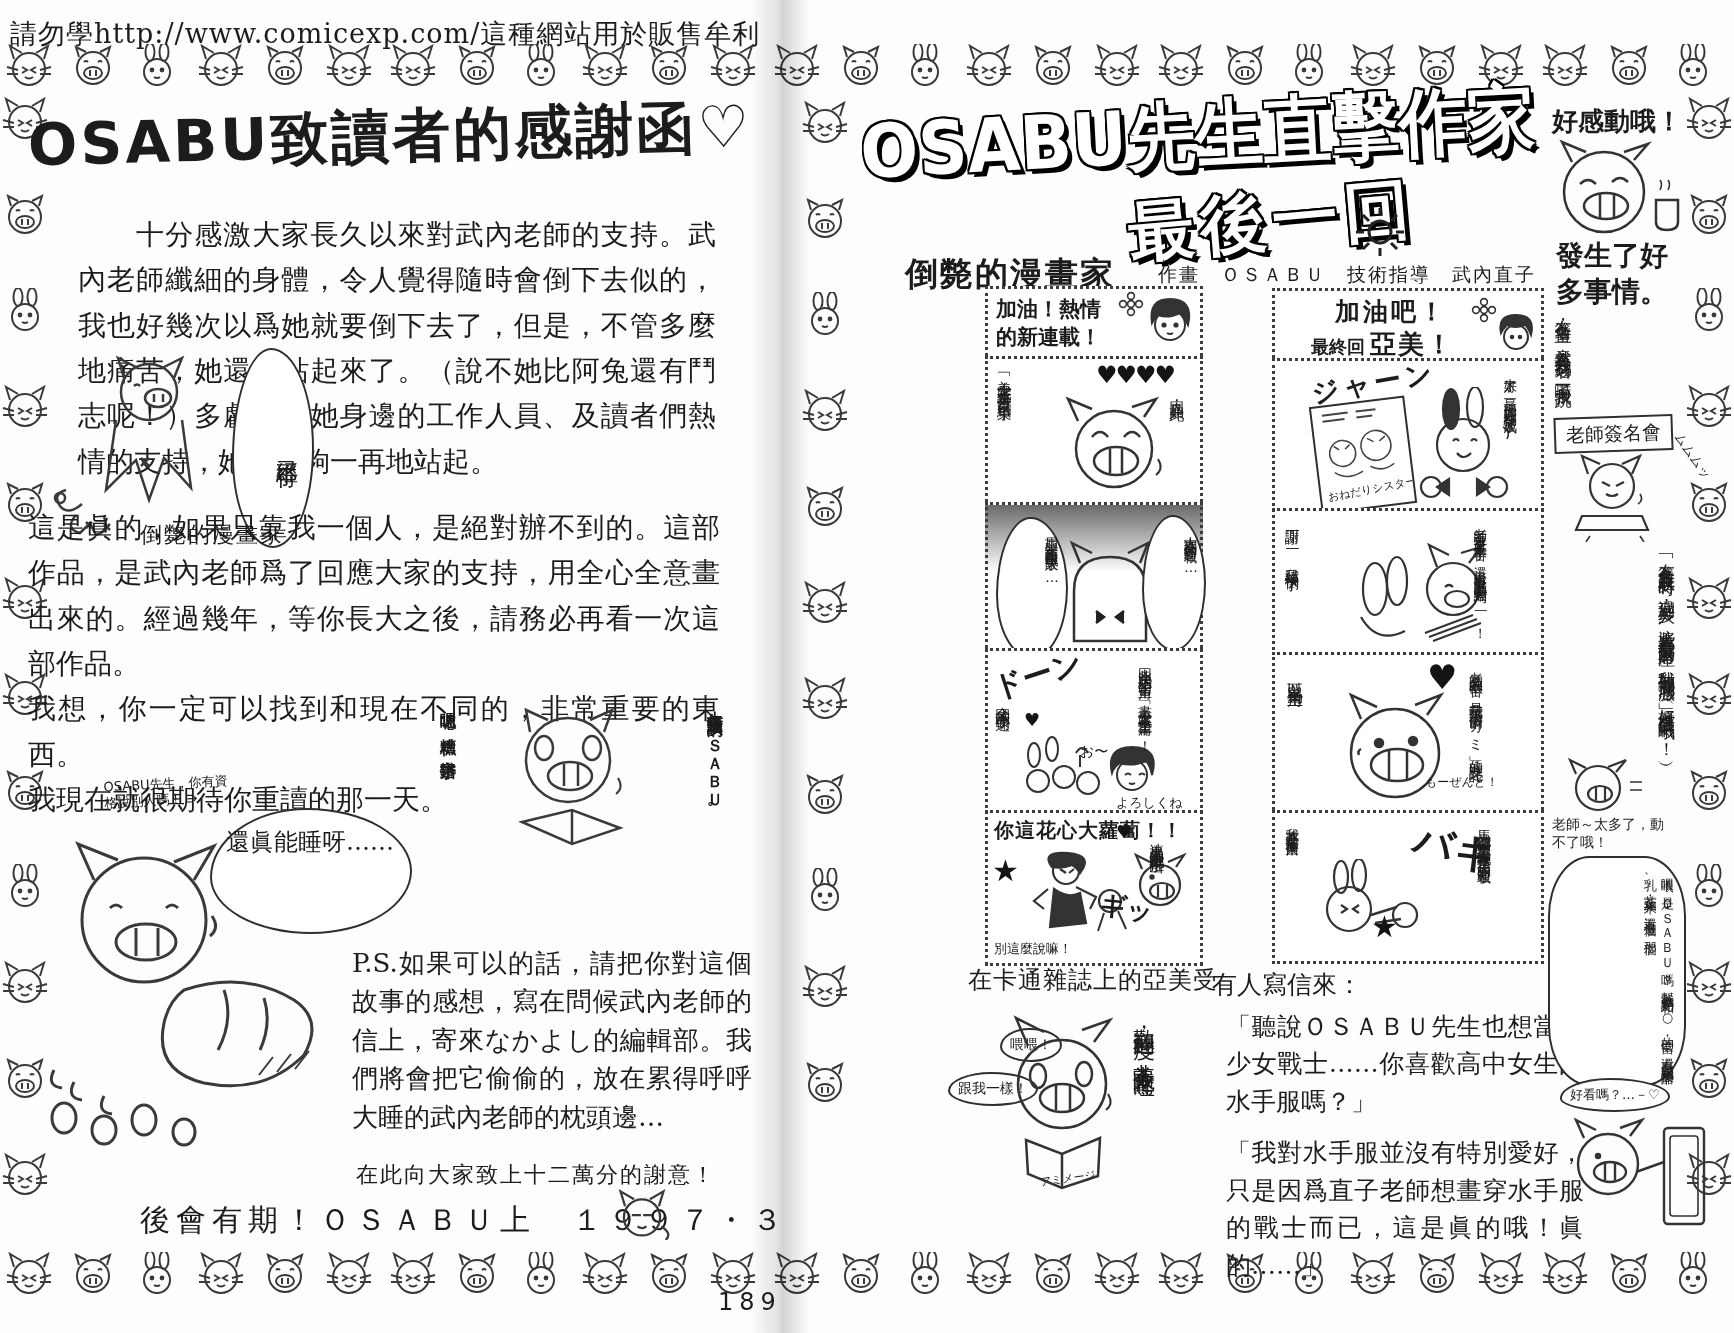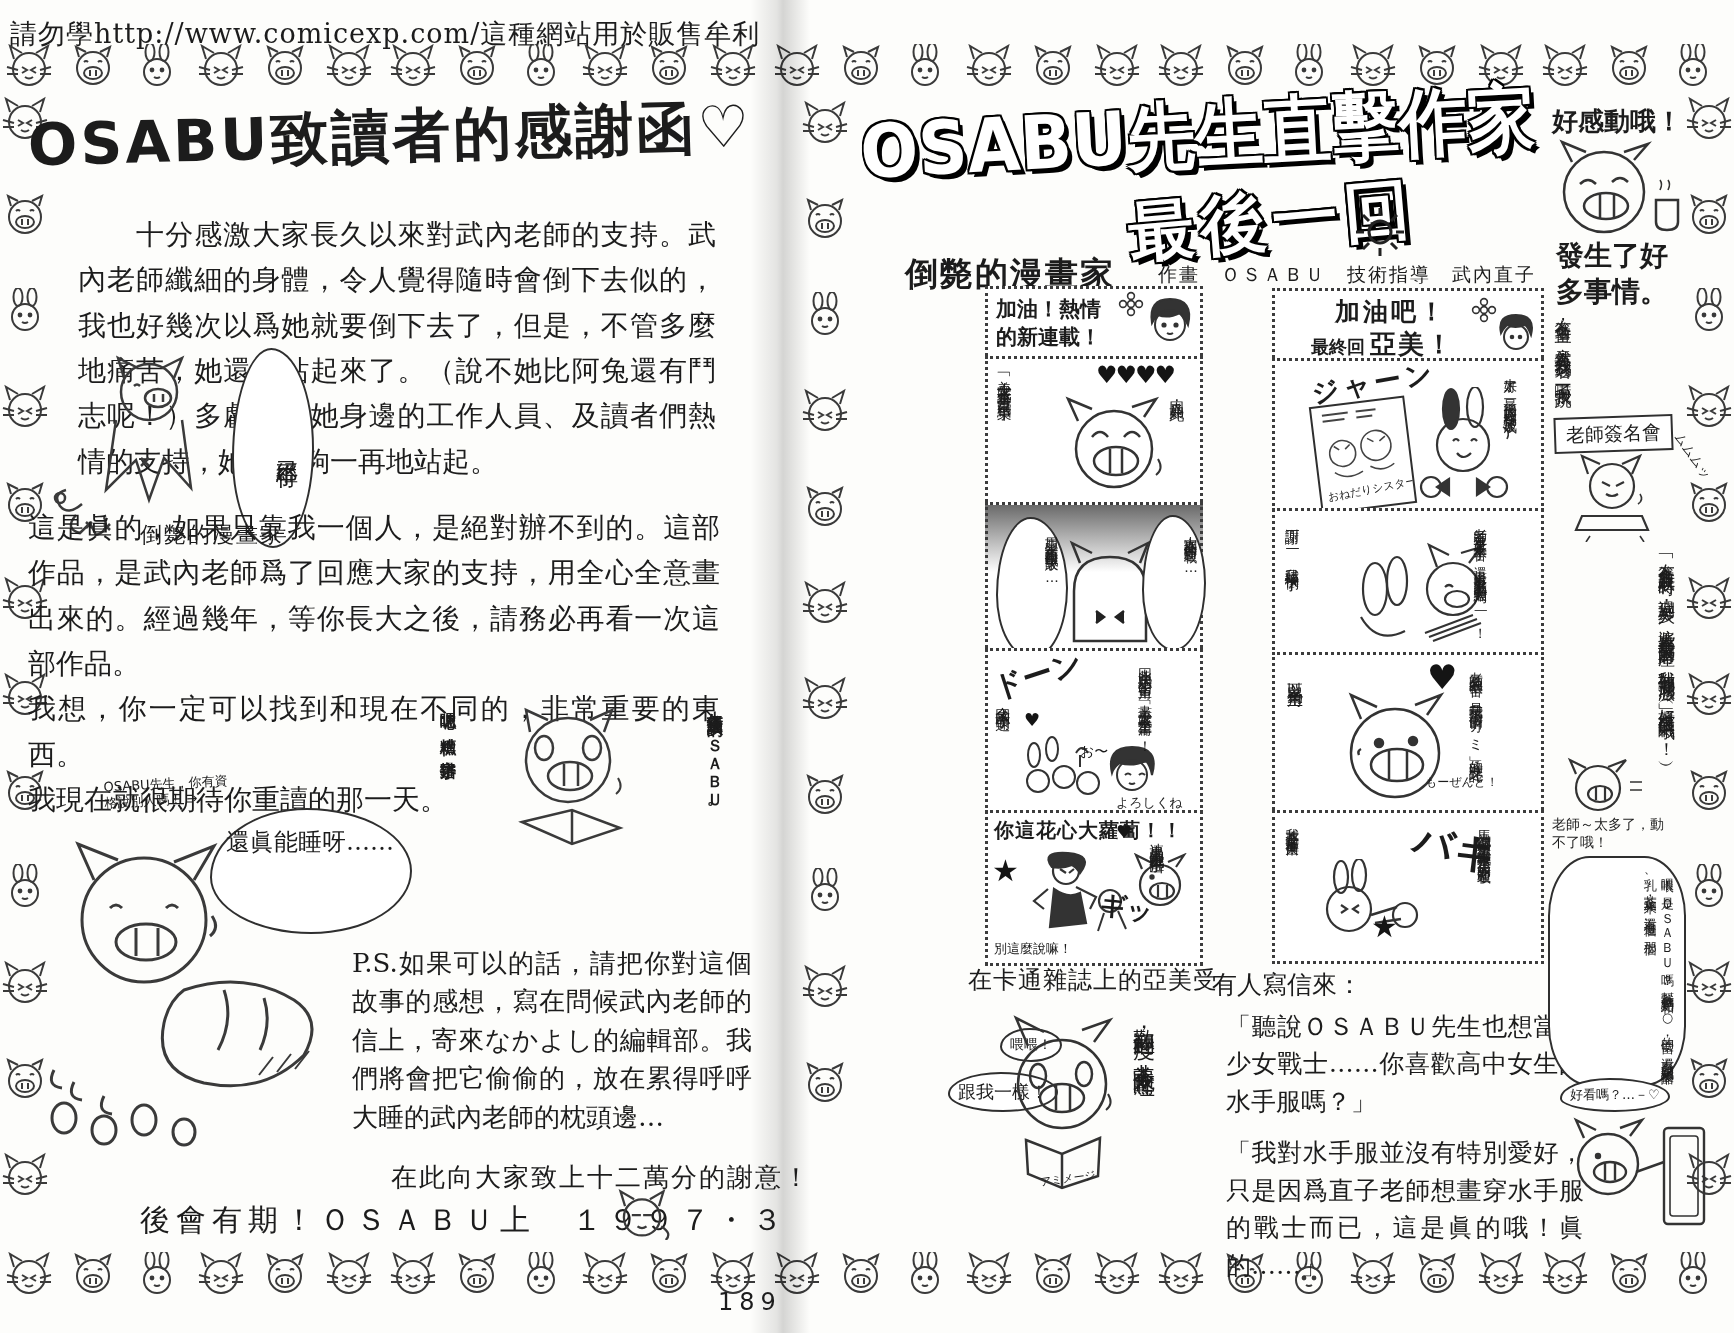--- a/index.html
+++ b/index.html
@@ -880,21 +880,21 @@
       <ellipse cx="110" cy="300" rx="12" ry="15"></ellipse>
         <ellipse cx="150" cy="312" rx="11" ry="13"></ellipse>
       <path d="M225 255 l14 -18 M243 252 l14 -18 M261 249 l14 -18" stroke-width="2"></path>
     </svg>
   </div>
 
   <div class="abs para" style="left:352px;top:944px;width:400px;font-size:26px;line-height:1.48;">
     <span>P.S.如果可以的話，請把你對這個故事的感想，寫在問候武內老師的信上，寄來なかよし的編輯部。我們將會把它偷偷的，放在累得呼呼大睡的武內老師的枕頭邊…</span>
   </div>
 
-  <div class="abs" style="left:356px;top:1160px;font-size:26px;letter-spacing:2px;white-space:nowrap;margin-left:35px;">在此向大家致上十二萬分的謝意！</div>
+  <div class="abs" style="left:356px;top:1160px;font-size:22px;letter-spacing:2px;white-space:nowrap;">在此向大家致上十二萬分的謝意！</div>
 
   <div class="abs" style="left:140px;top:1200px;font-size:30px;letter-spacing:6px;white-space:nowrap;">後會有期！ＯＳＡＢＵ上　１９９７・３</div>
   <div class="abs doodle" style="left:612px;top:1188px;">
     <svg width="60" height="52" viewBox="0 0 46 46" fill="none" stroke="#3a3a3a" stroke-width="2">
       <path d="M8 16 L4 3 L16 10"></path>
         <path d="M38 16 L42 3 L30 10"></path>
         <circle cx="23" cy="26" r="16"></circle>
       <path d="M14 24 h8 M24 24 h8"></path>
         <path d="M19 34 q4 3 8 0"></path>
         <path d="M40 34 q10 6 4 12"></path>
@@ -1129,21 +1129,21 @@
       </svg>
     </div>
     <div class="abs sfx" style="left:138px;top:8px;font-size:40px;transform:rotate(14deg);letter-spacing:2px;">バキ</div>
     <div class="abs sans star" style="left:96px;top:96px;font-size:30px;">★</div>
     <div class="abs vtext" style="left:200px;top:6px;height:136px;font-size:14px;">馬上就得開始畫「美少女戰士水星篇」的新連載了…</div>
   </div>
 
   <div class="abs" style="left:968px;top:964px;font-size:24px;letter-spacing:1px;white-space:nowrap;">在卡通雜誌上的亞美受</div>
   <div class="abs vtext" style="left:1130px;top:1012px;height:210px;font-size:22px;">歡迎的程度，非常令人吃驚哩</div>
   <div class="abs bubble" style="left:1000px;top:1028px;font-size:14px;padding:6px 8px;">喂喂！</div>
-  <div class="abs bubble" style="left:948px;top:1072px;font-size:18px;padding:6px 8px;white-space:nowrap;">跟我一樣！</div>
+  <div class="abs bubble" style="left:948px;top:1072px;font-size:14px;padding:6px 8px;white-space:nowrap;">跟我一樣！</div>
   <div class="abs doodle" style="left:1000px;top:1010px;">
     <svg width="130" height="180" viewBox="0 0 130 180" fill="none" stroke="#333" stroke-width="2.5">
       <path d="M28 36 L16 8 L44 22"></path>
         <path d="M94 32 L110 10 L82 20"></path>
       <circle cx="62" cy="74" r="44"></circle>
       <ellipse cx="38" cy="66" rx="8" ry="12"></ellipse>
         <ellipse cx="84" cy="64" rx="8" ry="12"></ellipse>
       <ellipse cx="62" cy="88" rx="22" ry="14"></ellipse>
         <path d="M56 74 v26 M70 74 v26"></path>
       <path d="M108 84 q6 10 -2 16" stroke-width="2"></path>

